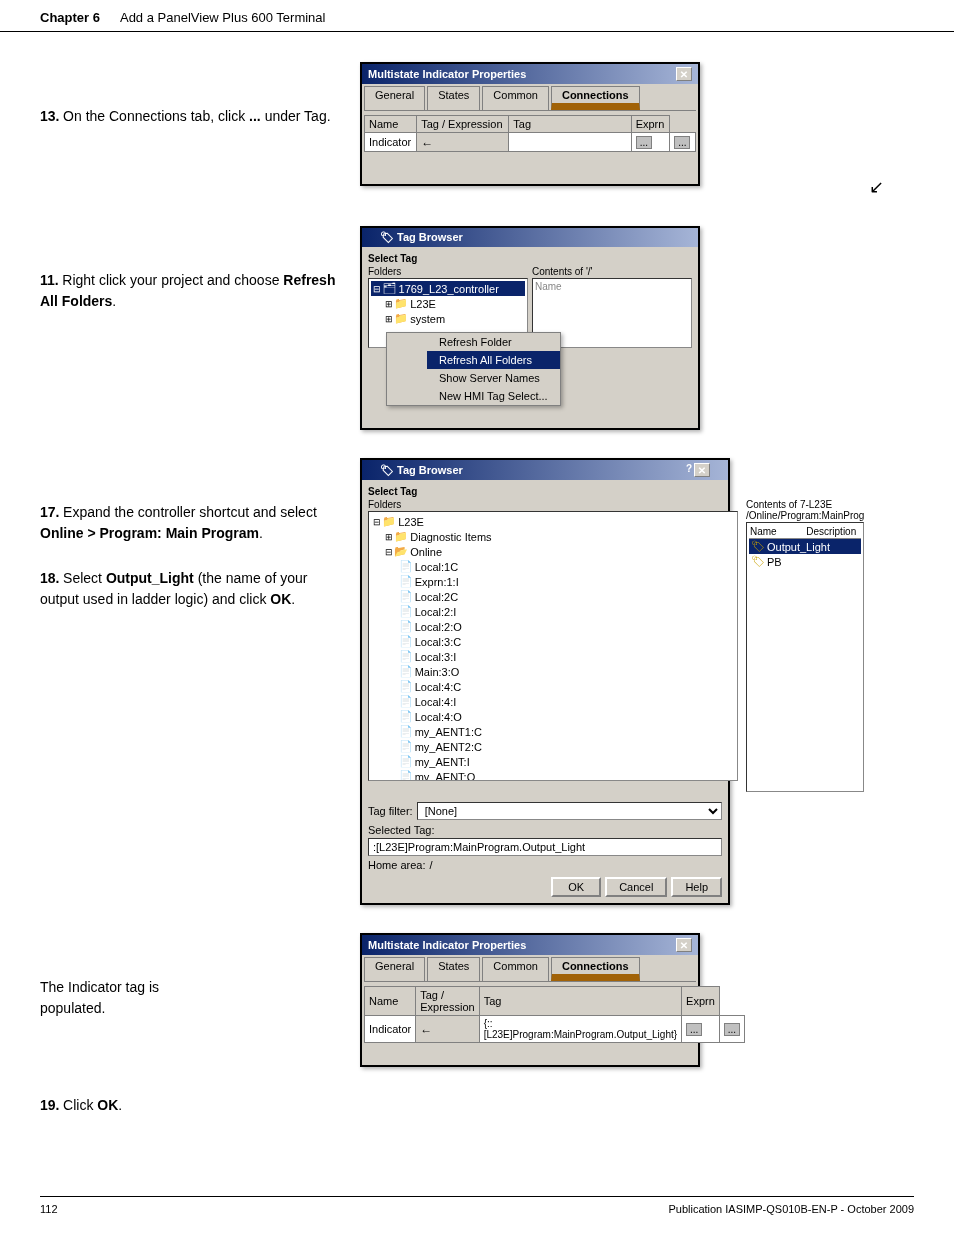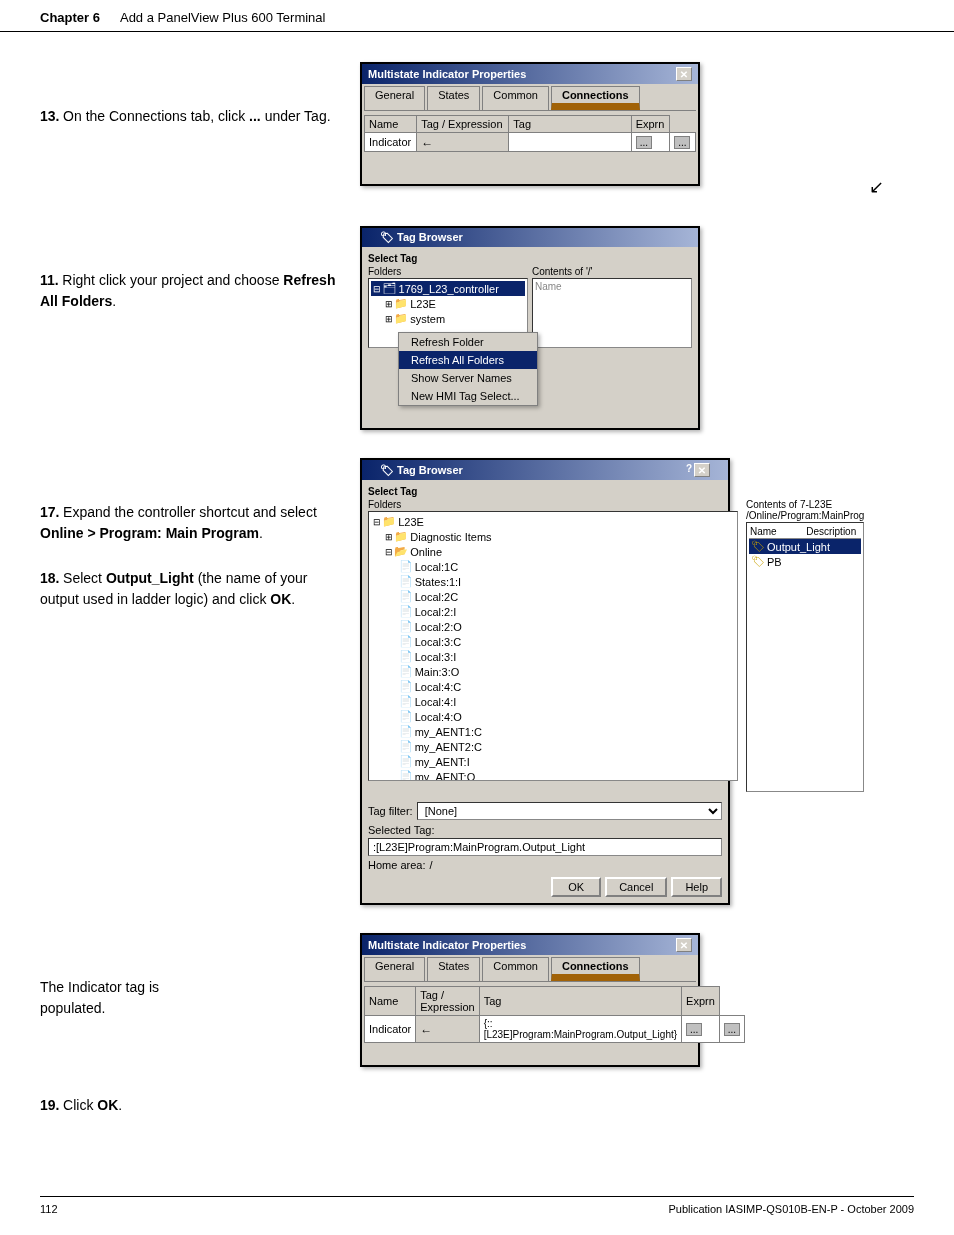--- a/index.html
+++ b/index.html
@@ -424,21 +424,21 @@
               </div>
               <div style="flex:1;">
                 <div style="font-size:10px; margin-bottom:1px;">Contents of '/'</div>
                 <div class="folder-panel" style="min-height:70px;">
                   <div style="font-size:10px; color:#888;">Name</div>
                 </div>
               </div>
             </div>
 
             <div style="position:relative;">
-              <div class="context-menu" style="position:absolute; left:30px; top:-20px; z-index:10;">
+              <div class="context-menu" style="position:absolute; left:18px; top:-20px; z-index:10;padding-left:40px;">
                 <div class="context-menu-item">Refresh Folder</div>
                 <div class="context-menu-item highlighted">Refresh All Folders</div>
                 <div class="context-menu-item">Show Server Names</div>
                 <div class="context-menu-item">New HMI Tag Select...</div>
               </div>
             </div>
             <div style="height:70px;"></div>
           </div>
         </div>
       </div>
@@ -490,21 +490,21 @@
                     <span class="expander">⊟</span>
                     <span class="tree-icon">📂</span>
                     <span>Online</span>
                   </div>
                   <div class="tree-item indent-2">
                     <span class="tree-icon doc-icon">📄</span>
                     <span>Local:1C</span>
                   </div>
                   <div class="tree-item indent-2">
                     <span class="tree-icon doc-icon">📄</span>
-                    <span>States:1:I</span>
+                    <span>Exprn:1:I</span>
                   </div>
                   <div class="tree-item indent-2">
                     <span class="tree-icon doc-icon">📄</span>
                     <span>Local:2C</span>
                   </div>
                   <div class="tree-item indent-2">
                     <span class="tree-icon doc-icon">📄</span>
                     <span>Local:2:I</span>
                   </div>
                   <div class="tree-item indent-2">

